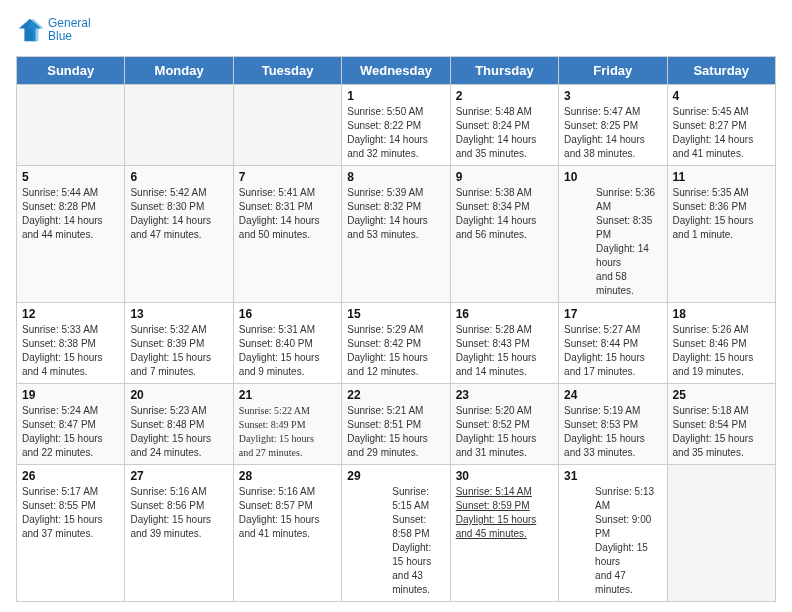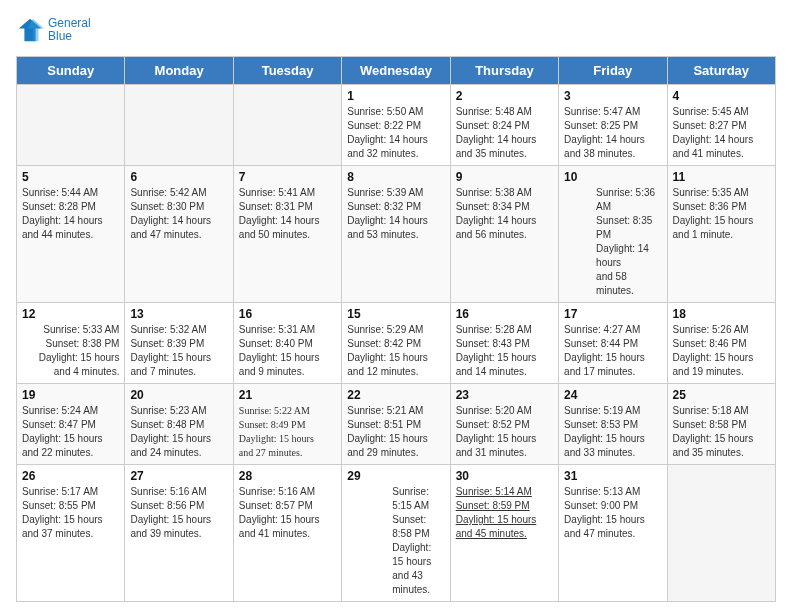--- a/index.html
+++ b/index.html
@@ -203,21 +203,21 @@
           <span class="day-num">11</span>
           <div class="day-info" style="white-space: pre-line;">Sunrise: 5:35 AM
 Sunset: 8:36 PM
 Daylight: 15 hours
 and 1 minute.</div>
         </td>
       </tr>
       <tr>
         <td>
           <span class="day-num">12</span>
-          <div class="day-info" style="white-space: pre-line; text-align: right;">Sunrise: 5:33 AM
+          <div class="day-info" style="white-space: pre-line;">Sunrise: 5:33 AM
 Sunset: 8:38 PM
 Daylight: 15 hours
 and 4 minutes.</div>
         </td>
         <td>
           <span class="day-num">13</span>
           <div class="day-info" style="white-space: pre-line;">Sunrise: 5:32 AM
 Sunset: 8:39 PM
 Daylight: 15 hours
 and 7 minutes.</div>
@@ -238,21 +238,21 @@
         </td>
         <td>
           <span class="day-num">16</span>
           <div class="day-info" style="white-space: pre-line;">Sunrise: 5:28 AM
 Sunset: 8:43 PM
 Daylight: 15 hours
 and 14 minutes.</div>
         </td>
         <td>
           <span class="day-num">17</span>
-          <div class="day-info" style="white-space: pre-line;">Sunrise: 4:27 AM
+          <div class="day-info" style="white-space: pre-line;">Sunrise: 5:27 AM
 Sunset: 8:44 PM
 Daylight: 15 hours
 and 17 minutes.</div>
         </td>
         <td>
           <span class="day-num">18</span>
           <div class="day-info" style="white-space: pre-line;">Sunrise: 5:26 AM
 Sunset: 8:46 PM
 Daylight: 15 hours
 and 19 minutes.</div>
@@ -297,21 +297,21 @@
         <td>
           <span class="day-num">24</span>
           <div class="day-info" style="white-space: pre-line;">Sunrise: 5:19 AM
 Sunset: 8:53 PM
 Daylight: 15 hours
 and 33 minutes.</div>
         </td>
         <td>
           <span class="day-num">25</span>
           <div class="day-info" style="white-space: pre-line;">Sunrise: 5:18 AM
-Sunset: 8:58 PM
+Sunset: 8:54 PM
 Daylight: 15 hours
 and 35 minutes.</div>
         </td>
       </tr>
       <tr>
         <td>
           <span class="day-num">26</span>
           <div class="day-info" style="white-space: pre-line;">Sunrise: 5:17 AM
 Sunset: 8:55 PM
 Daylight: 15 hours
@@ -340,21 +340,21 @@
         </td>
         <td>
           <span class="day-num">30</span>
           <div class="day-info" style="white-space: pre-line; text-decoration: underline;">Sunrise: 5:14 AM
 Sunset: 8:59 PM
 Daylight: 15 hours
 and 45 minutes.</div>
         </td>
         <td>
           <span class="day-num">31</span>
-          <div class="day-info" style="white-space: pre-line;">Sunrise: 5:13 AM
+          <div class="day-info" style="white-space: pre-line; margin-left: 31px;">Sunrise: 5:13 AM
 Sunset: 9:00 PM
 Daylight: 15 hours
 and 47 minutes.</div>
         </td>
         <td class="empty"></td>
       </tr>
     </tbody>
 </table>
 
 </body></html>

